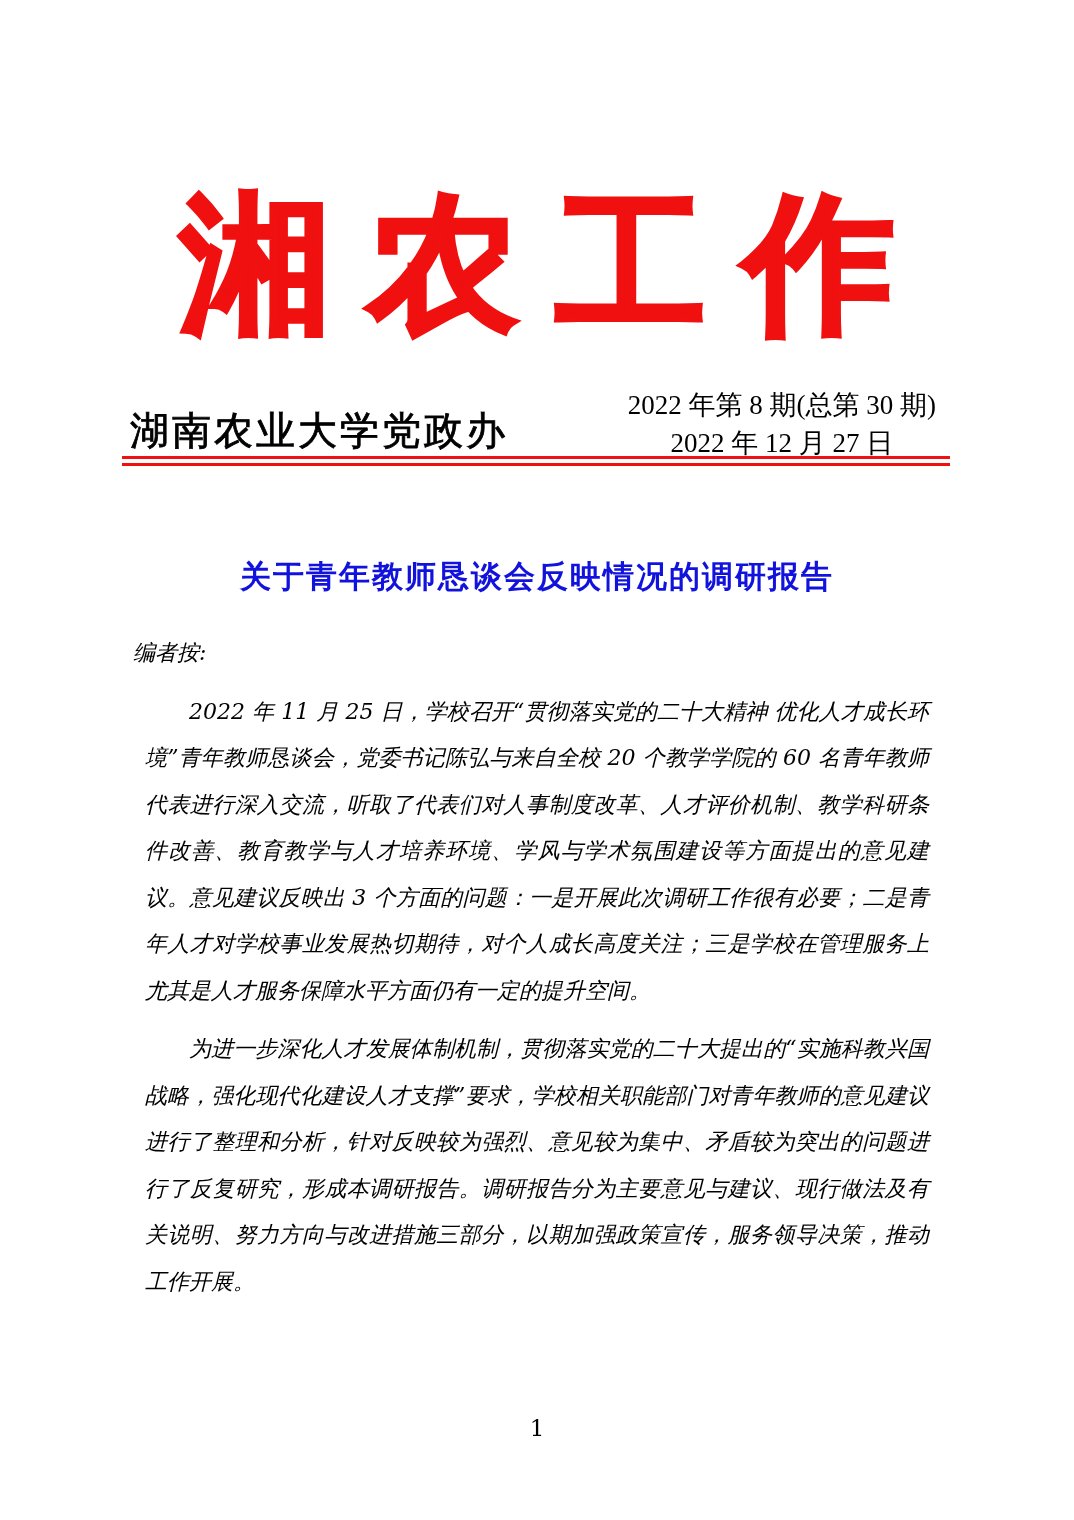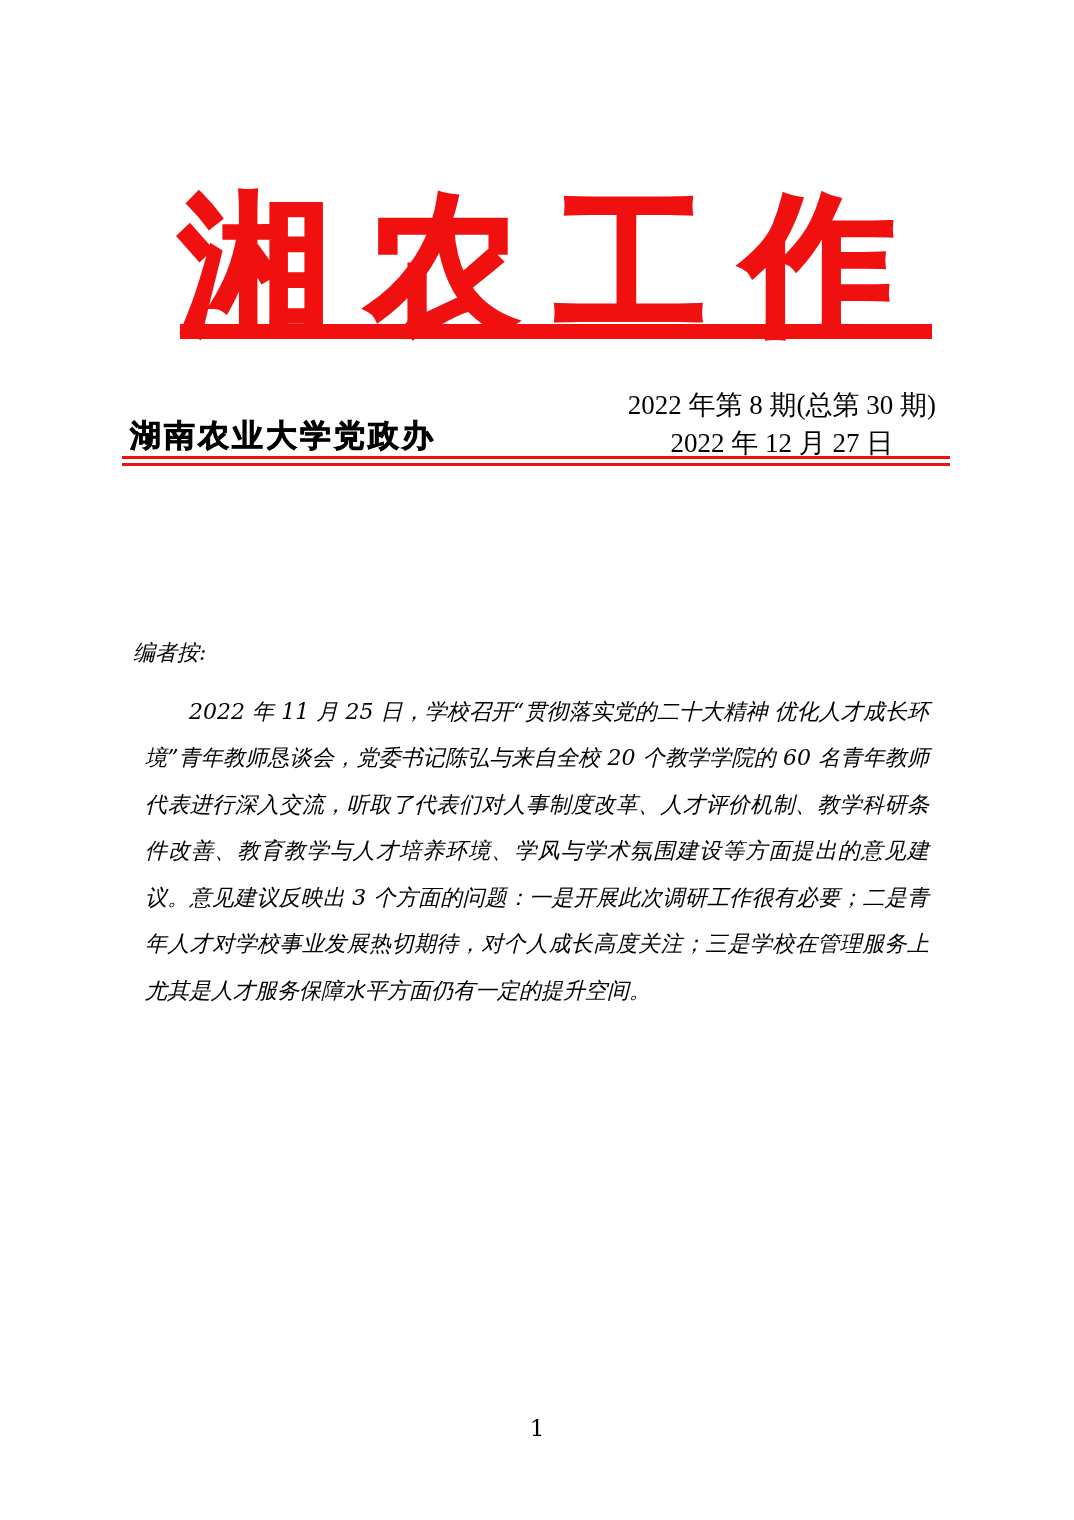--- a/index.html
+++ b/index.html
@@ -23,28 +23,27 @@
     text-align:center;
     font-size:150px;
     line-height:170px;
     font-weight:bold;
     color:var(--accent-red);
     -webkit-text-stroke:4px var(--accent-red);
     letter-spacing:38px;
     text-indent:38px;
     white-space:nowrap;
     font-family:"DejaVu Serif","Liberation Serif",serif;
-    text-decoration:underline;
   }
 
   .publisher{
     position:absolute;
-    top:415px;left:130px;
-    font-size:31px;
-    font-weight:bold;
+    top:404px;left:130px;
+    font-size:39px;
+    font-weight:normal;
     letter-spacing:3px;
     -webkit-text-stroke:0.8px #000;
     font-family:"DejaVu Serif","Liberation Serif",serif;
   }
 
   .issue-block{
     position:absolute;
     top:386px;right:138px;
     text-align:center;
     font-size:27px;
@@ -106,21 +105,23 @@
 
   <div class="publisher">湖南农业大学党政办</div>
 
   <div class="issue-block">
     <div>2022 年第 8 期(总第 30 期)</div>
     <div>2022 年 12 月 27 日</div>
   </div>
 
   <div class="double-rule"></div>
 
+  <div class="report-title">关于青年教师恳谈会反映情况的调研报告</div>
 
   <div class="report-body">
     <div class="editor-label">编者按:</div>
     <p>2022 年 11 月 25 日，学校召开“贯彻落实党的二十大精神 优化人才成长环境”青年教师恳谈会，党委书记陈弘与来自全校 20 个教学学院的 60 名青年教师代表进行深入交流，听取了代表们对人事制度改革、人才评价机制、教学科研条件改善、教育教学与人才培养环境、学风与学术氛围建设等方面提出的意见建议。意见建议反映出 3 个方面的问题：一是开展此次调研工作很有必要；二是青年人才对学校事业发展热切期待，对个人成长高度关注；三是学校在管理服务上尤其是人才服务保障水平方面仍有一定的提升空间。</p>
+    <p>为进一步深化人才发展体制机制，贯彻落实党的二十大提出的“实施科教兴国战略，强化现代化建设人才支撑”要求，学校相关职能部门对青年教师的意见建议进行了整理和分析，针对反映较为强烈、意见较为集中、矛盾较为突出的问题进行了反复研究，形成本调研报告。调研报告分为主要意见与建议、现行做法及有关说明、努力方向与改进措施三部分，以期加强政策宣传，服务领导决策，推动工作开展。</p>
   </div>
 
   <div class="page-number">1</div>
 
 </div>
 
 </body></html>

